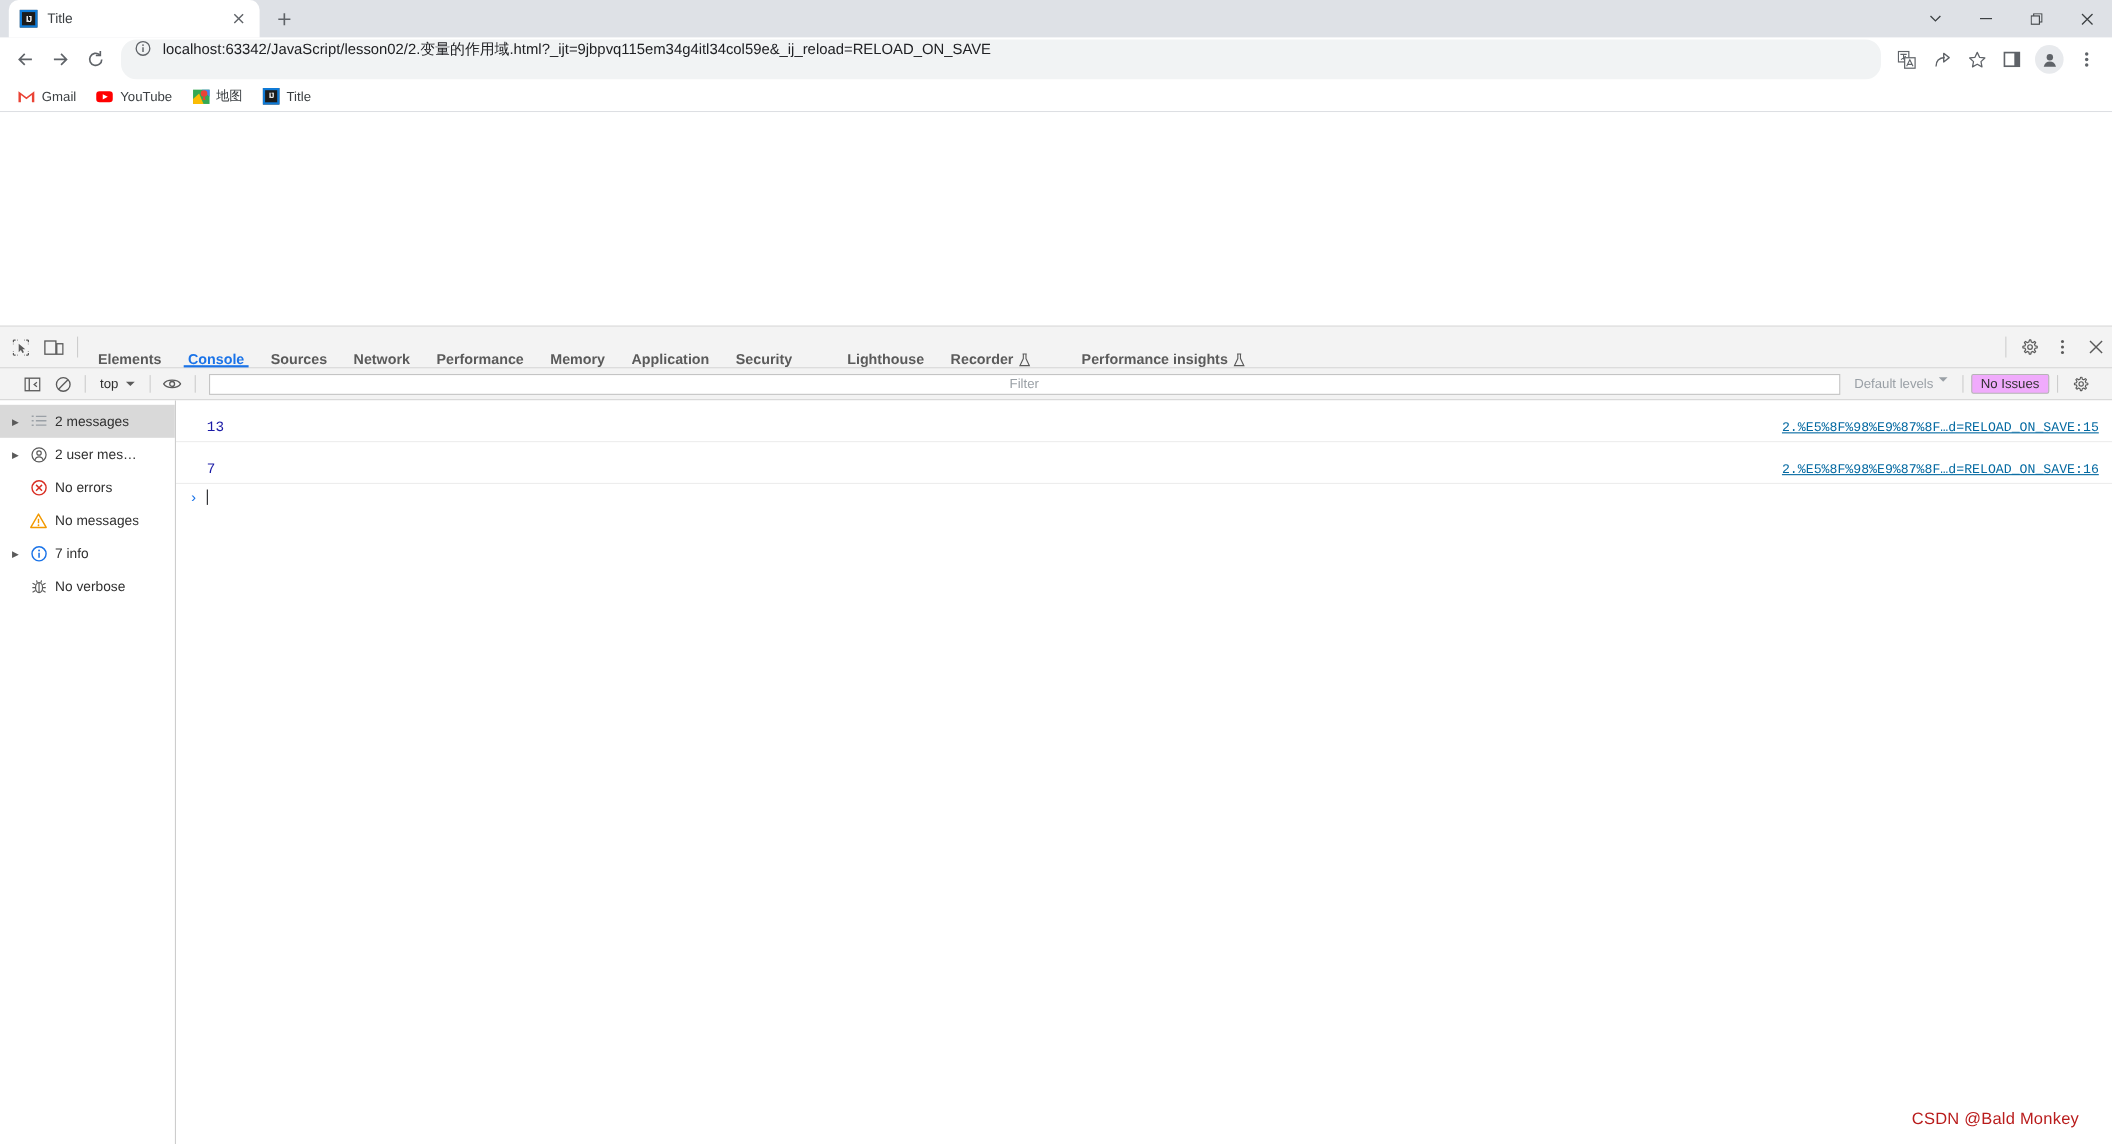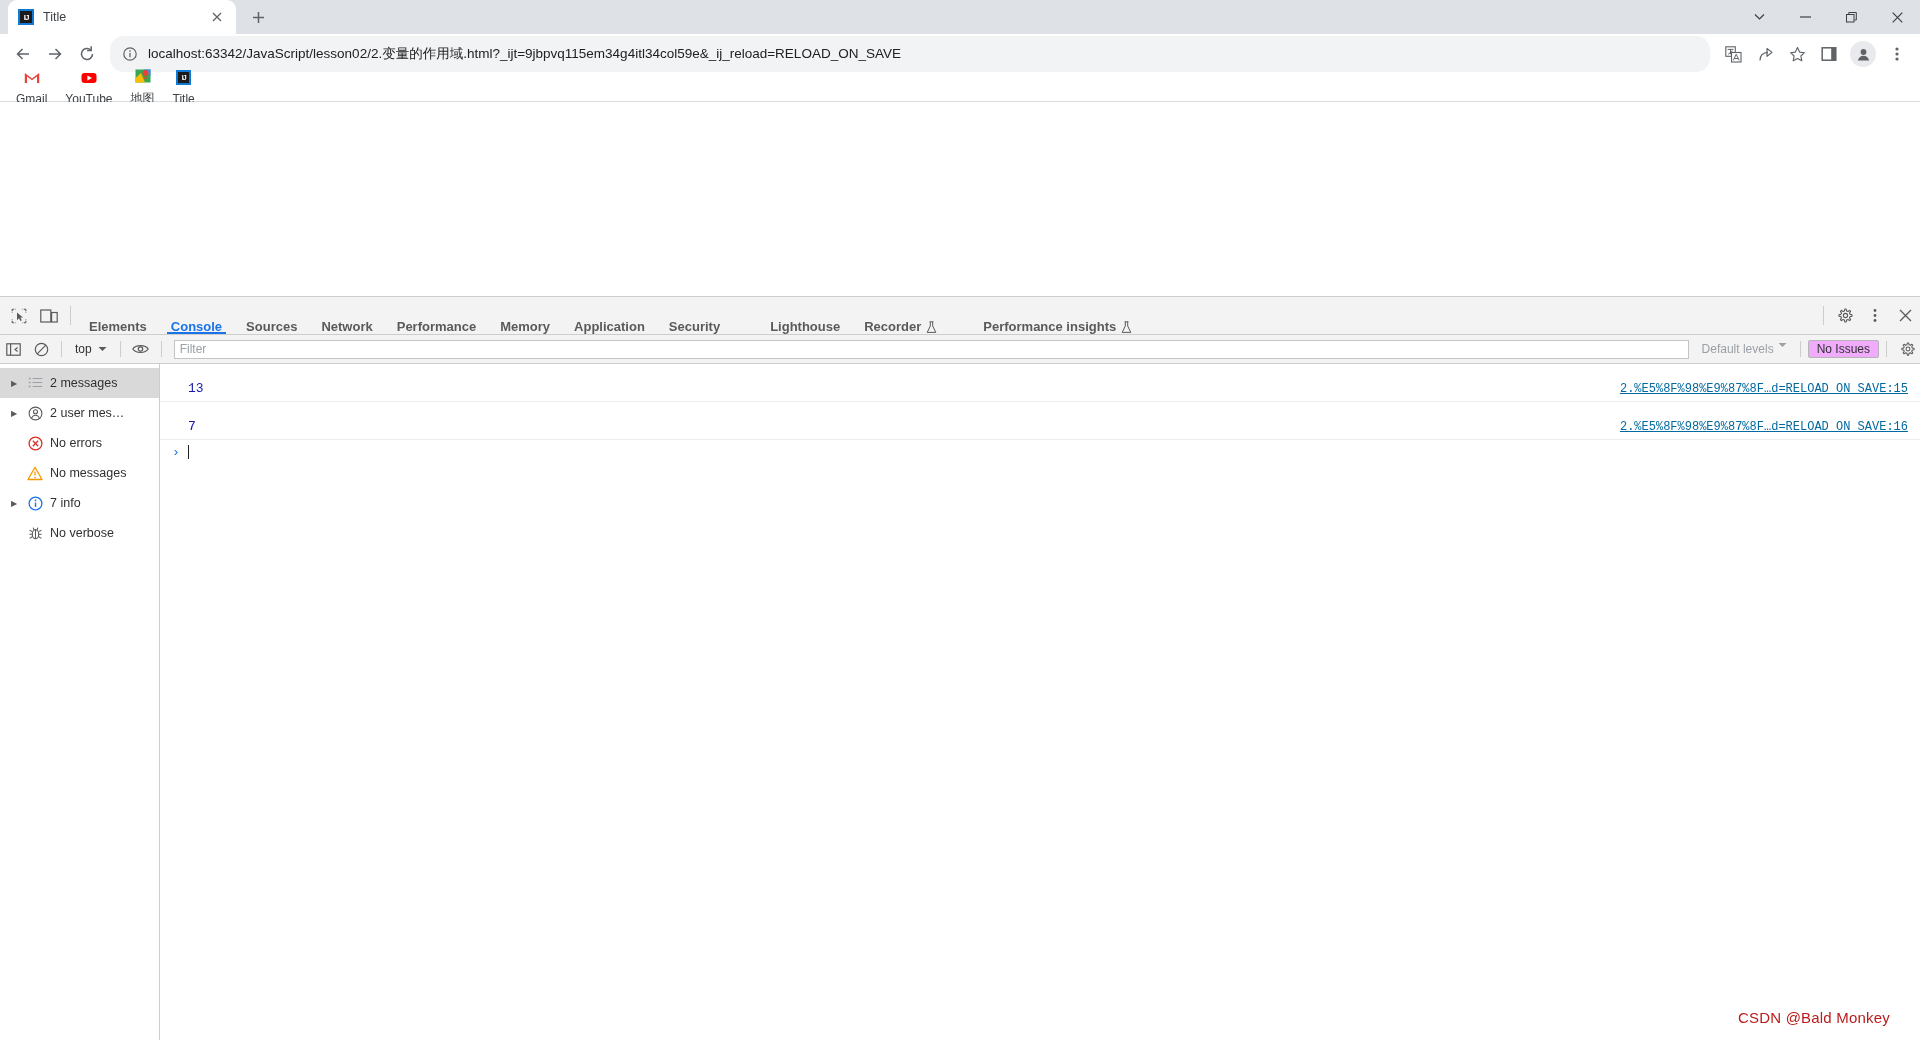--- a/index.html
+++ b/index.html
@@ -59,21 +59,21 @@
     height: 40px; background: #ffffff; display: flex; align-items: center;
     padding: 0 8px; gap: 2px;
   }
   .tb-btn {
     width: 30px; height: 30px; border-radius: 50%;
     display: flex; align-items: center; justify-content: center;
     color: #5f6368; flex: 0 0 30px;
   }
   .omnibox {
     flex: 1 1 auto; height: 36px; background: #f1f3f4; border-radius: 14px;
-    display: flex; align-items: center; padding: 0 12px; margin: 0 6px;
+    display: flex; align-items: flex-start; padding: 0 12px; margin: 0 6px;
     min-width: 0;
   }
   .omni-info { width: 16px; height: 16px; flex:0 0 16px; margin-right: 10px; color:#5f6368; }
   .omni-url {
     font-size: 13.5px; color: #202124; white-space: nowrap;
     overflow: hidden; text-overflow: clip;
   }
   .tb-right { display: flex; align-items: center; gap: 2px; }
   .avatar-btn {
     width: 26px; height: 26px; border-radius: 50%; background: #e8eaed;
@@ -81,21 +81,21 @@
     margin: 0 4px;
   }
 
   
   .bookmarks {
     height: 28px; background: #fff; display: flex; align-items: center;
     padding: 0 8px; gap: 2px; border-bottom: 1px solid #dadce0;
   }
   .bm {
     display: flex; align-items: center; gap: 6px; padding: 3px 8px;
-    border-radius: 4px; font-size: 12px; color: #3c4043; white-space: nowrap; flex-direction: column;
+    border-radius: 4px; font-size: 12px; color: #3c4043; white-space: nowrap;
   }
   .bm-ico { width: 16px; height: 16px; flex:0 0 16px; display:flex; align-items:center; justify-content:center; }
   .ij-ico {
     width: 15px; height: 15px; background:#1b1b1b; border:2px solid #0f7ad6;
     display:flex;align-items:center;justify-content:center;color:#fff;font-size:7px;font-weight:bold;letter-spacing:-1px;
   }
 
   
   .viewport { flex: 0 0 194px; background: #ffffff; }
 
@@ -117,32 +117,32 @@
     font-size: 13px; color: #5a5a5a; position: relative; white-space: nowrap; font-weight: bold;
   }
   .dt-tab.active { color: #1a73e8; }
   .dt-tab.active::after {
     content: ''; position: absolute; left: 8px; right: 8px; bottom: 0; height: 2px; background: #1a73e8;
   }
   .dt-tabbar-right { margin-left: auto; display: flex; align-items: stretch; }
 
   .dt-filterbar {
     height: 29px; background: #f3f3f3; border-bottom: 1px solid #cdcdcd;
-    display: flex; align-items: center; padding: 0 0; gap: 2px;
+    display: flex; align-items: center; padding: 0 16px; gap: 2px;
   }
   .fb-btn { width: 26px; height: 22px; display:flex; align-items:center; justify-content:center; color:#5a5a5a; }
   .fb-sep { width:1px; height:16px; background:#cdcdcd; margin: 0 5px; }
   .ctx-select {
     display: flex; align-items: center; gap: 6px; font-size: 12px; color: #303030;
     padding: 1px 6px;
   }
   .filter-input {
     flex: 1 1 auto; height: 19px; background: #fff; border: 1px solid #c4c4c4;
     margin: 0 5px; padding: 0 5px; font-size: 12px; color: #9aa0a6;
-    display: flex; align-items: center; min-width: 0;
+    display: flex; align-items: center; min-width: 0; justify-content: center;
   }
   .levels { font-size: 12px; color: #9aa0a6; display:flex; gap:4px; padding: 0 6px; white-space: nowrap; }
   .issues-btn {
     font-size: 12px; color: #303030; border: 1px solid #b5b5b5; border-radius: 2px;
     padding: 1px 8px; background: #f0abfc; white-space: nowrap;
   }
 
   .dt-body { flex: 1 1 auto; display: flex; min-height: 0; }
 
   .console-sidebar {

